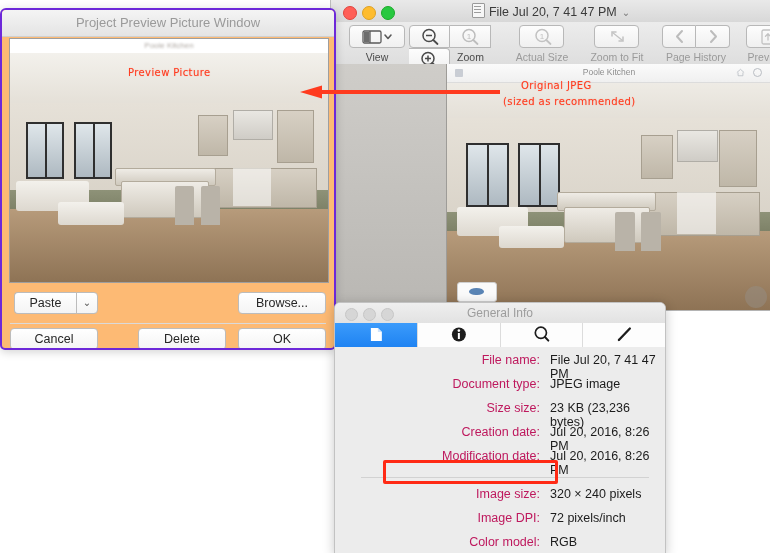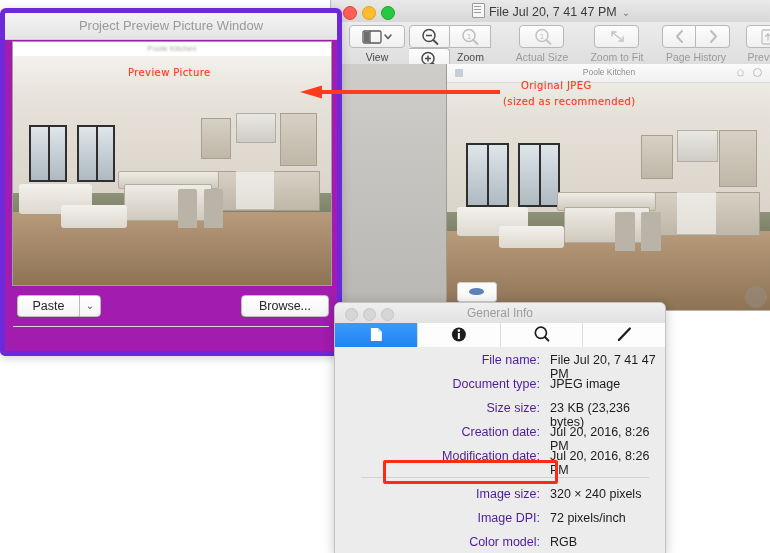--- a/index.html
+++ b/index.html
@@ -79,22 +79,22 @@
   .jpeg-chrome .gear{position:absolute;right:9px;top:4px;width:9px;height:9px;
       border:1.5px solid #b9bdc3;border-radius:50%;box-sizing:border-box;}
   .jpeg-badge{position:absolute;left:10px;bottom:8px;width:38px;height:18px;background:#fafafa;
       border:1px solid #cfcfcf;border-radius:3px;}
   .jpeg-badge:after{content:"";position:absolute;left:11px;top:5px;width:15px;height:7px;
       background:#3c6fa8;border-radius:50% 50% 45% 45%;opacity:.85;}
   .jpeg-corner{position:absolute;right:4px;bottom:2px;width:22px;height:22px;border-radius:50%;
       background:rgba(150,140,130,.55);}
 
   
-  #dialog-window{left:0;top:8px;width:332px;height:338px;background:#a21caf;
-      border:5px solid #6d28d9;border-radius:6px 6px 5px 5px;
+  #dialog-window{left:0;top:8px;width:332px;height:338px;background:#fdba74;
+      border:2px solid #6d28d9;border-radius:6px 6px 5px 5px;
       box-shadow:0 2px 10px rgba(0,0,0,.18);overflow:hidden;}
   #dialog-titlebar{position:absolute;left:0;top:0;width:100%;height:26px;
       background:linear-gradient(#f4f4f4,#e4e4e4);border-bottom:1px solid #cfcfcf;}
   #dialog-title{position:absolute;left:0;top:5px;width:100%;text-align:center;
       font-size:13px;color:#9a9a9a;}
   #dialog-pic-frame{position:absolute;left:7px;top:28px;width:318px;height:243px;
       background:#fff;border:1px solid #9e9e9e;overflow:hidden;}
   #dialog-pic-caption{position:absolute;left:0;top:2px;width:100%;text-align:center;
       font-size:8px;color:#b0aaa4;filter:blur(.8px);}
   #dialog-photo{position:absolute;left:0;top:14px;width:318px;height:229px;overflow:hidden;}
@@ -121,21 +121,21 @@
   #info-title{position:absolute;left:0;top:3px;width:100%;text-align:center;
       font-size:12px;color:#9d9d9d;}
   #info-tabs{position:absolute;left:0;top:20px;width:100%;height:24px;background:#fdfdfd;
       border-bottom:1px solid #cfcfcf;display:flex;}
   .info-tab{flex:1;position:relative;border-right:1px solid #dcdcdc;box-sizing:border-box;}
   .info-tab:last-child{border-right:none;}
   .info-tab.active{background:#2d8cf7;background:linear-gradient(#3b9bfb,#1f83f2);}
 
   #info-body{position:absolute;left:0;top:44px;width:100%;bottom:0;background:#ececec;}
   .info-row{position:absolute;left:0;width:100%;height:22px;font-size:12.5px;color:#1c1c1c;}
-  .info-label{position:absolute;left:0;width:205px;text-align:right;color:#4c1d95;}
+  .info-label{position:absolute;left:0;width:205px;text-align:right;color:#be185d;}
   .info-value{position:absolute;left:215px;color:#1c1c1c;}
   #info-divider{position:absolute;left:26px;width:288px;height:1px;background:#d2d2d2;}
 
   
   .annot{position:absolute;color:#ff3b1f;font-family:"DejaVu Sans",sans-serif;
       font-size:10px;font-weight:400;letter-spacing:.4px;white-space:nowrap;
       text-shadow:0 0 1px rgba(255,59,31,.4);}
   #annot-arrow{position:absolute;left:300px;top:85px;width:200px;height:14px;}
   #highlight-box{position:absolute;left:383px;top:460px;width:175px;height:24px;
       border:3px solid #ff2a15;border-radius:2px;box-sizing:border-box;pointer-events:none;}
@@ -313,20 +313,25 @@
   </div>
 
   <div id="dialog-row1">
     <div class="btn btn-split-main" style="left:12px;top:3px;width:62px;">Paste</div>
     <div class="btn btn-split-arrow" style="left:74px;top:3px;width:22px;font-size:10px;line-height:19px;color:#555;">⌄</div>
     <div class="btn" style="left:236px;top:3px;width:88px;">Browse...</div>
   </div>
 
   <div id="dialog-sep"></div>
 
+  <div id="dialog-row2">
+    <div class="btn" style="left:8px;top:0px;width:88px;">Cancel</div>
+    <div class="btn" style="left:136px;top:0px;width:88px;">Delete</div>
+    <div class="btn" style="left:236px;top:0px;width:88px;">OK</div>
+  </div>
 </div>
 
 <div class="abs" id="info-window">
   <div id="info-titlebar">
     <div class="traffic-gray" style="left:10px;"></div>
     <div class="traffic-gray" style="left:28px;"></div>
     <div class="traffic-gray" style="left:46px;"></div>
     <div id="info-title" class="noselect">General Info</div>
   </div>
 

